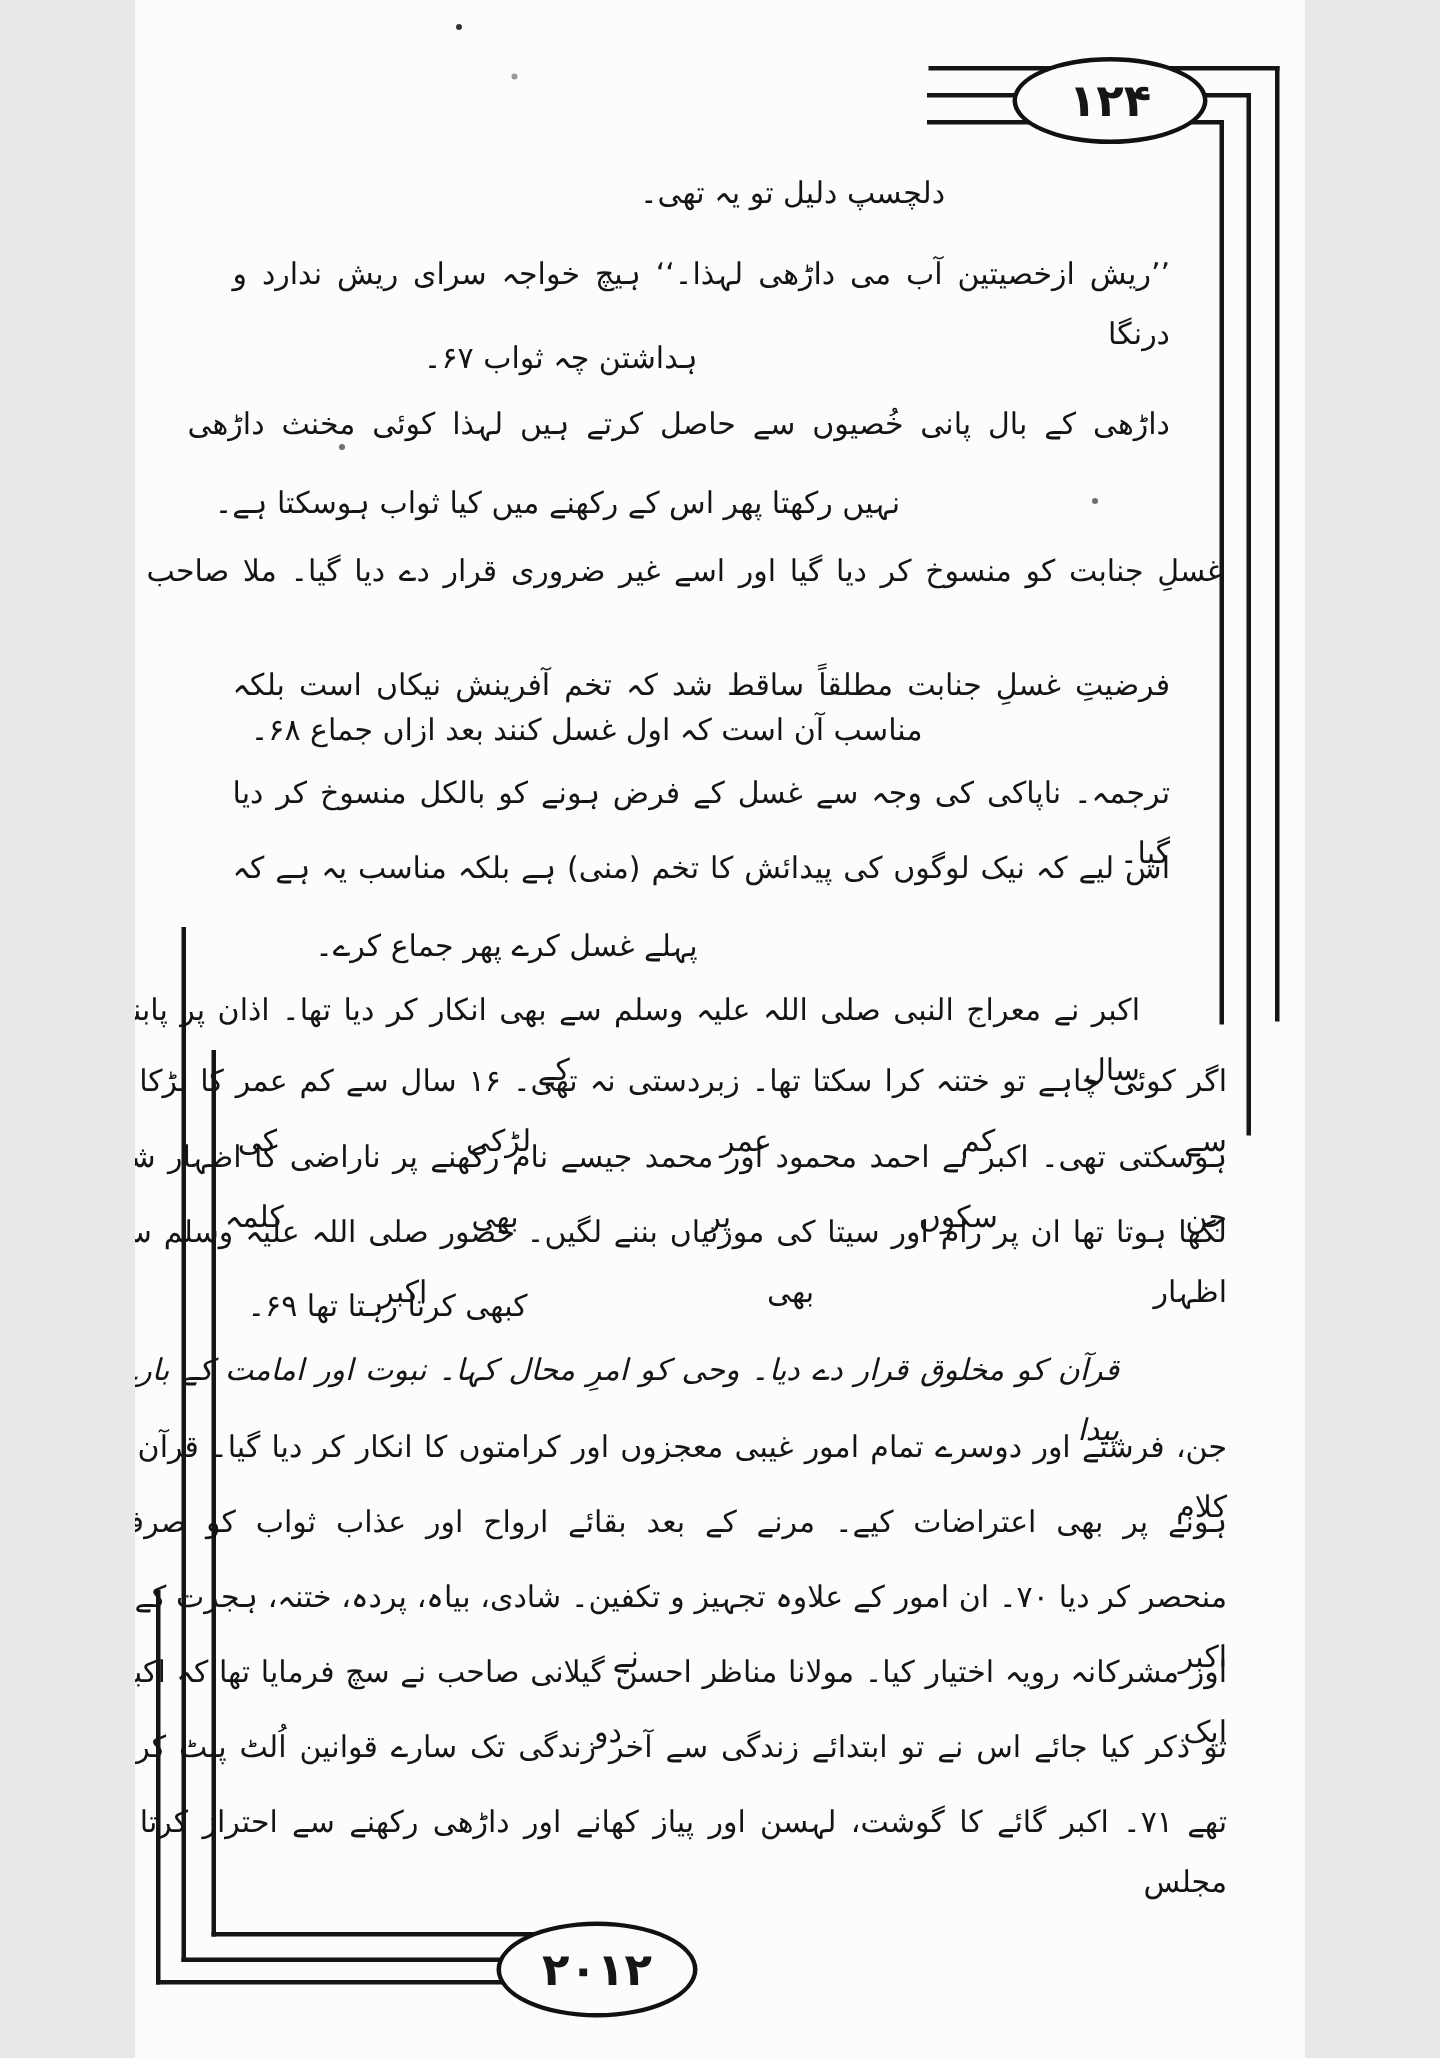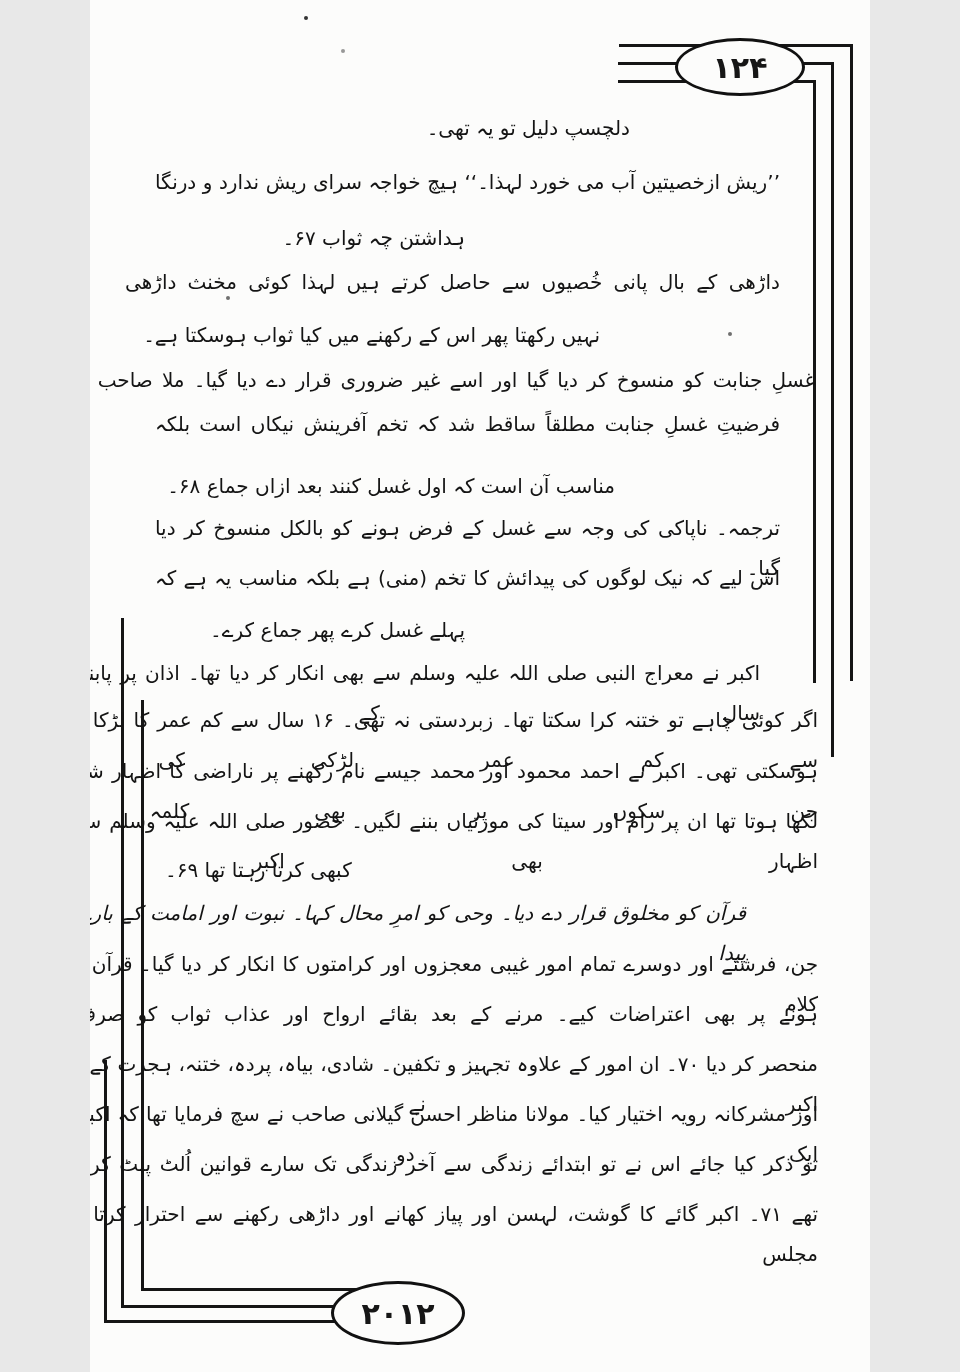--- a/index.html
+++ b/index.html
@@ -66,26 +66,26 @@
   <div class="cartouche" style="left:241px; top:1281px; width:128px; height:58px;">
     <span>۲۰۱۲</span>
   </div>
 
   <div class="speck" style="left:214px; top:16px;"></div>
   <div class="speck" style="left:251px; top:49px; opacity:.5;"></div>
   <div class="speck" style="left:136px; top:296px; opacity:.7;"></div>
   <div class="speck" style="left:638px; top:332px; opacity:.7;"></div>
 
   <div class="ln" style="top:108px;  right:240px;">دلچسپ دلیل تو یہ تھی۔</div>
-  <div class="ln just" style="top:162px;  right:90px;  width:625px;">’’ریش ازخصیتین آب می خورد لہذا۔‘‘ ہیچ خواجہ سرای ریش ندارد و درنگا</div>
+  <div class="ln just" style="top:162px;  right:90px;  width:625px;">’’ریش ازخصیتین آب می داڑھی لہذا۔‘‘ ہیچ خواجہ سرای ریش ندارد و درنگا</div>
   <div class="ln" style="top:218px;  right:405px;">ہداشتن چہ ثواب ۶۷۔</div>
   <div class="ln just" style="top:262px;  right:90px;  width:655px;">داڑھی کے بال پانی خُصیوں سے حاصل کرتے ہیں لہذا کوئی مخنث داڑھی</div>
   <div class="ln" style="top:315px;  right:270px;">نہیں رکھتا پھر اس کے رکھنے میں کیا ثواب ہوسکتا ہے۔</div>
   <div class="ln just" style="top:360px;  right:55px;  width:830px;">غسلِ جنابت کو منسوخ کر دیا گیا اور اسے غیر ضروری قرار دے دیا گیا۔ ملا صاحب فرماتے ہیں:</div>
-  <div class="ln just" style="top:404px;  right:90px;  width:625px;">فرضیتِ غسلِ جنابت مطلقاً ساقط شد کہ تخم آفرینش نیکاں است بلکہ</div>
+  <div class="ln just" style="top:436px;  right:90px;  width:625px;">فرضیتِ غسلِ جنابت مطلقاً ساقط شد کہ تخم آفرینش نیکاں است بلکہ</div>
   <div class="ln" style="top:466px;  right:255px;">مناسب آن است کہ اول غسل کنند بعد ازاں جماع ۶۸۔</div>
   <div class="ln just" style="top:508px;  right:90px;  width:625px;">ترجمہ۔ ناپاکی کی وجہ سے غسل کے فرض ہونے کو بالکل منسوخ کر دیا گیا۔</div>
   <div class="ln just" style="top:558px;  right:90px;  width:625px;">اس لیے کہ نیک لوگوں کی پیدائش کا تخم (منی) ہے بلکہ مناسب یہ ہے کہ</div>
   <div class="ln" style="top:610px;  right:405px;">پہلے غسل کرے پھر جماع کرے۔</div>
   <div class="ln just" style="top:653px;  right:110px; width:770px;">اکبر نے معراج النبی صلی اللہ علیہ وسلم سے بھی انکار کر دیا تھا۔ اذان پر پابندی تھی۔ 7 سال کے بعد</div>
   <div class="ln just" style="top:700px;  right:52px;  width:833px;">اگر کوئی چاہے تو ختنہ کرا سکتا تھا۔ زبردستی نہ تھی۔ ۱۶ سال سے کم عمر کا لڑکا اور ۱۴ سال سے کم عمر لڑکی کی شادی</div>
   <div class="ln just" style="top:751px;  right:52px;  width:833px;margin-left:17px;">ہوسکتی تھی۔ اکبر نے احمد محمود اور محمد جیسے نام رکھنے پر ناراضی کا اظہار شروع کر دیا۔ جن سکوں پر بھی کلمہ طیبہ</div>
   <div class="ln just" style="top:801px;  right:52px;  width:833px;">لکھا ہوتا تھا ان پر رام اور سیتا کی مورتیاں بننے لگیں۔ حضور صلی اللہ علیہ وسلم سے عداوت کا اظہار بھی اکبر کبھی</div>
   <div class="ln" style="top:850px;  left:75px;">کبھی کرتا رہتا تھا ۶۹۔</div>
   <div class="ln just" style="top:893px;  right:124px; width:770px;font-style:italic;">قرآن کو مخلوق قرار دے دیا۔ وحی کو امرِ محال کہا۔ نبوت اور امامت کے بارے میں شکوک پیدا کیے۔</div>

